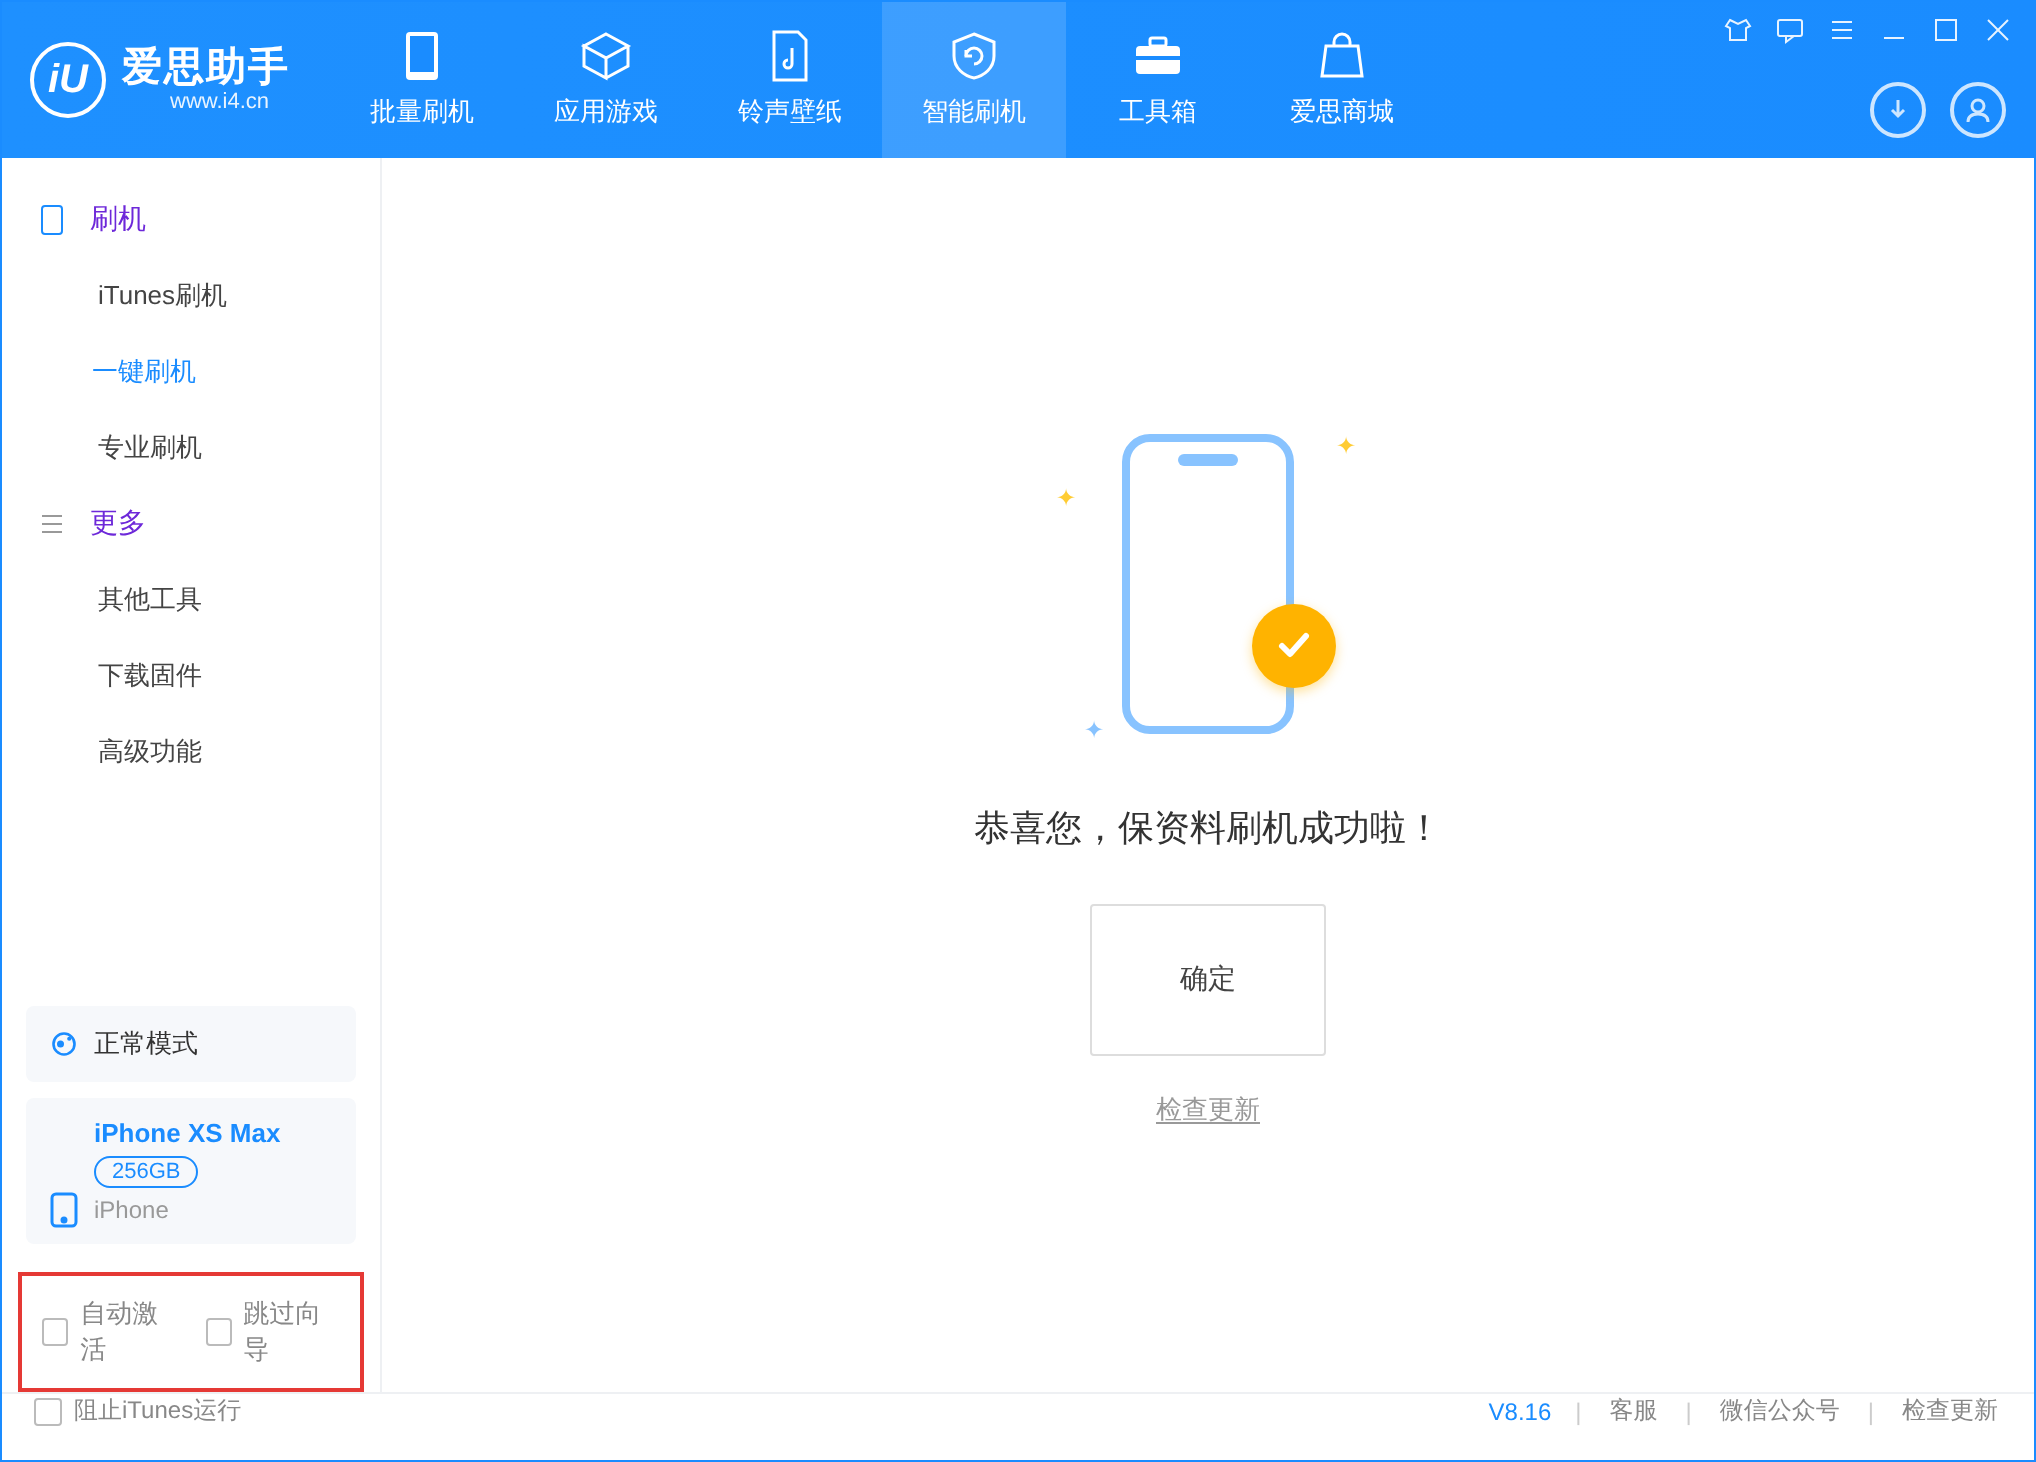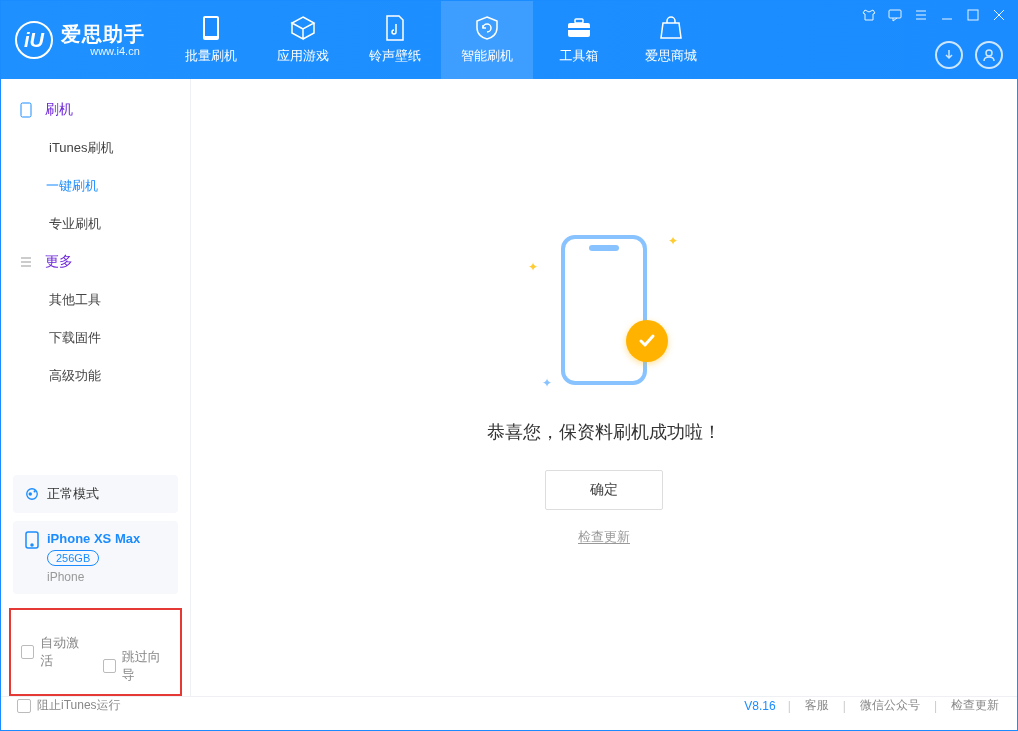--- a/index.html
+++ b/index.html
@@ -23,21 +23,20 @@
   align-items: stretch;
   height: 78px;
   padding-left: 14px;
   position: relative;
 }
 .logo-area {
   display: flex;
   align-items: center;
   gap: 8px;
   padding-right: 20px;
-  text-align: center;
 }
 .logo-badge {
   width: 38px; height: 38px;
   border: 2px solid #fff;
   border-radius: 50%;
   display: flex;
   align-items: center;
   justify-content: center;
   font-weight: bold;
   font-size: 20px;
@@ -111,21 +110,21 @@
   margin: 4px 12px;
   background: #f6f8fb;
   border-radius: 4px;
   padding: 10px 12px;
   display: flex;
   align-items: center;
   gap: 8px;
   color: #333;
   font-size: 13px;
 }
-.device-box { flex-direction: row; align-items:flex-start; }
+.device-box { flex-direction: row; align-items:flex-end; }
 .device-info { display:flex; flex-direction:column; gap:4px; }
 .storage-badge {
   display:inline-block;
   border:1px solid #1a8cff;
   color:#1a8cff;
   font-size:11px;
   padding:1px 8px;
   border-radius: 10px;
   width: max-content;
 }
@@ -163,21 +162,21 @@
 .check-badge {
   position:absolute; right:16px; bottom:28px;
   width:42px; height:42px; background:#ffb300; border-radius:50%;
   display:flex; align-items:center; justify-content:center; color:#fff; font-size:22px; box-shadow:0 2px 6px rgba(255,179,0,.4);
 }
 .sparkle { position:absolute; color:#ffcc33; font-size:12px;}
 .spark-a{ left:4px; top:30px;} .spark-b{right:6px; top:4px;} .spark-c{left:18px; bottom:0;} .spark-d{right:30px; bottom:50px;}
 
 .success-title { font-size:18px; color:#333; margin-bottom: 26px; }
 .ok-button {
-  border:1px solid #ddd; background:#fff; padding:10px 44px; font-size:14px; color:#444; cursor:pointer; border-radius:2px; margin-bottom:18px;
+  border:1px solid #ddd; background:#fff; padding:28px 44px; font-size:14px; color:#444; cursor:pointer; border-radius:2px; margin-bottom:18px;
 }
 .log-link { color:#999; font-size:13px; cursor:pointer; text-decoration:underline; text-underline-offset:2px;}
 
 
 .statusbar {
   height: 34px;
   border-top: 1px solid #eef0f3;
   display:flex;
   align-items:flex-start;
   padding: 0 16px;
@@ -367,21 +366,21 @@
         <span class="storage-badge">256GB</span>
         <span class="device-type">iPhone</span>
       </div>
     </div>
 
     <div class="options-box">
       <label style="display:flex; align-items:center; gap:6px; cursor:pointer;">
         <span class="i4-check"></span>
         <span>自动激活</span>
       </label>
-      <label style="display:flex; align-items:center; gap:6px; cursor:pointer;margin-top:28px;">
+      <label style="display:flex; align-items:center; gap:6px; cursor:pointer;">
         <span class="i4-check"></span>
         <span>跳过向导</span>
       </label>
     </div>
   </div>
 
   <div class="main">
     <div class="success-illustration">
       <span class="sparkle spark-a">✦</span>
       <span class="sparkle spark-b">✦</span>

